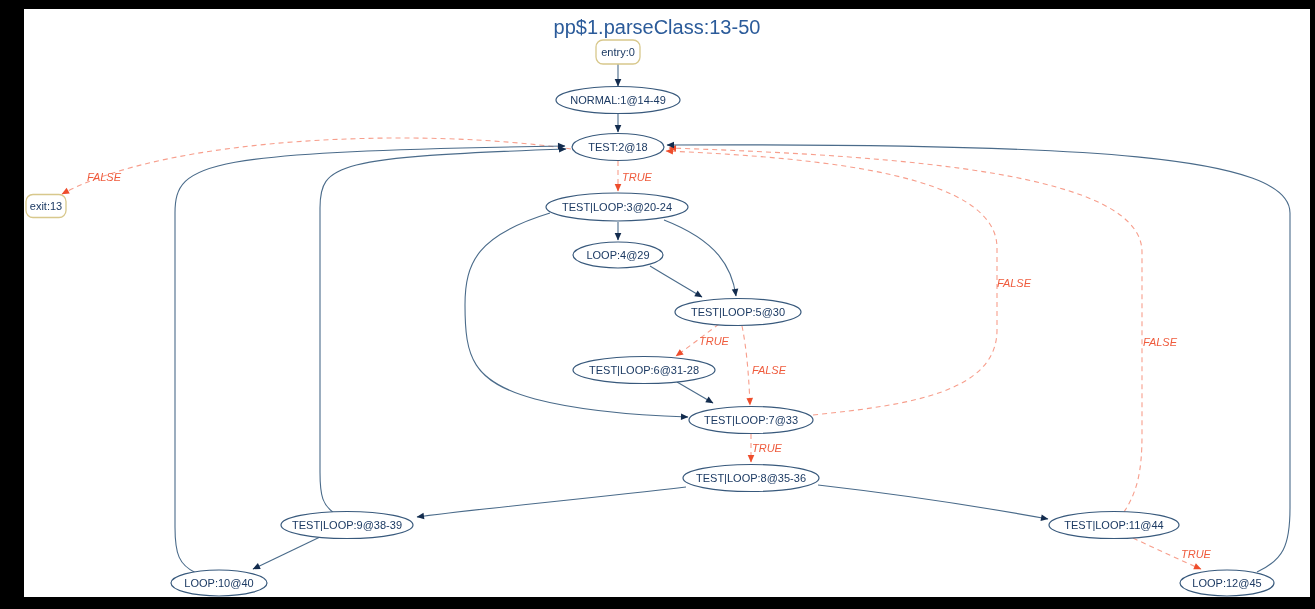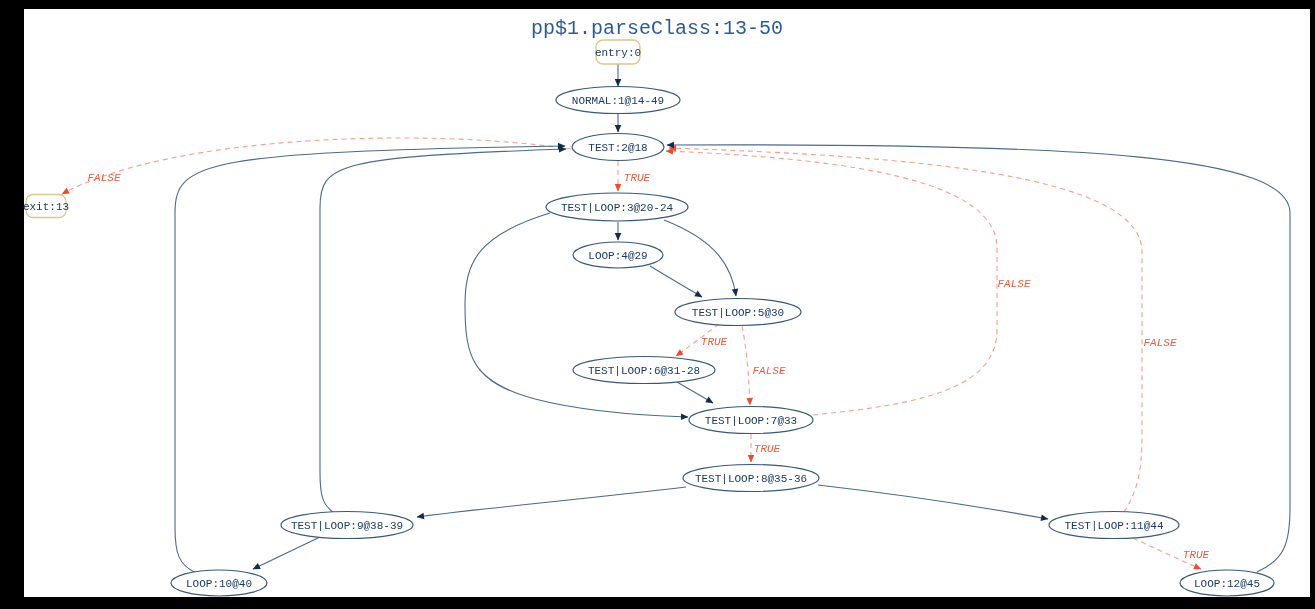--- a/index.html
+++ b/index.html
@@ -1,18 +1,18 @@
 <!DOCTYPE html>
 <html style="--background: #000000; --canvas: #ffffff; --title-color: #2b5b9a; --node-stroke: #38597c; --node-text: #1c3a63; --terminal-stroke: #d8c88c; --edge: #4a6b8a; --arrow: #132c4e; --branch-edge: #f79e8c; --branch-text: #ef5b3d; --branch-arrow: #ee4d2c;"><head>
 <meta charset="utf-8">
 <style>
   html,body { margin:0; padding:0; background:#000; }
   .stage {
     position:relative; width:1315px; height:609px; background:#000;
-    font-family:Liberation Mono, monospace;
+    font-family:Liberation Sans, sans-serif;
     overflow:hidden;
   }
   svg { position:absolute; left:0; top:0; display:block; }
 
   .graph-title {
     fill:var(--title-color,#2b5b9a);
     font-size:20px;
     text-anchor:middle;
   }
   .edge { fill:none; stroke:var(--edge,#4a6b8a); stroke-width:1.1; }

